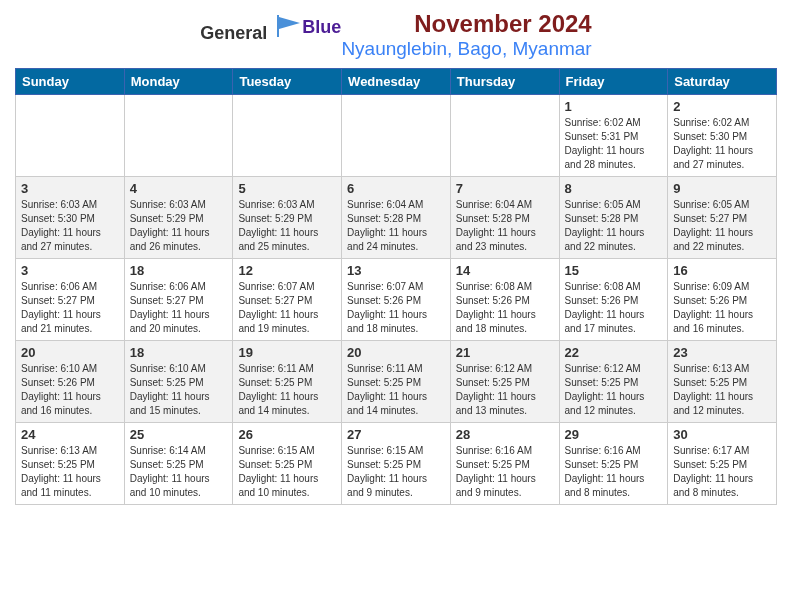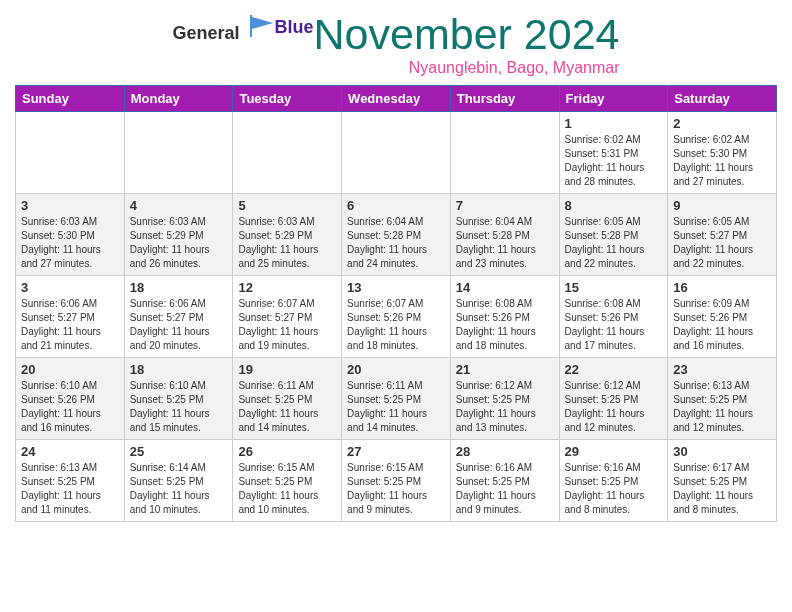--- a/index.html
+++ b/index.html
@@ -24,35 +24,35 @@
     .logo-icon {
       width: 28px;
       height: 22px;
       margin-left: 2px;
       margin-bottom: 2px;
     }
     .title-area {
       text-align: right;
     }
     .month-title {
-      font-size: 43px;
-      font-weight: normal;
-      color: #0f766e;
+      font-size: 24px;
+      font-weight: bold;
+      color: #7f1d1d;
     }
     .location-title {
-      font-size: 16px;
-      color: #ec4899;
+      font-size: 19px;
+      color: #3b82f6;
     }
     .calendar-table {
       width: 100%;
       border-collapse: collapse;
       table-layout: fixed;
     }
     .calendar-table thead th {
-      background-color: #a21caf;
+      background-color: #0369a1;
       color: #fff;
       font-size: 13px;
       font-weight: bold;
       text-align: left;
       padding: 5px 6px;
       border: 1px solid #3a62b0;
     }
     .calendar-table tbody td {
       border: 1px solid #ccc;
       vertical-align: top;

